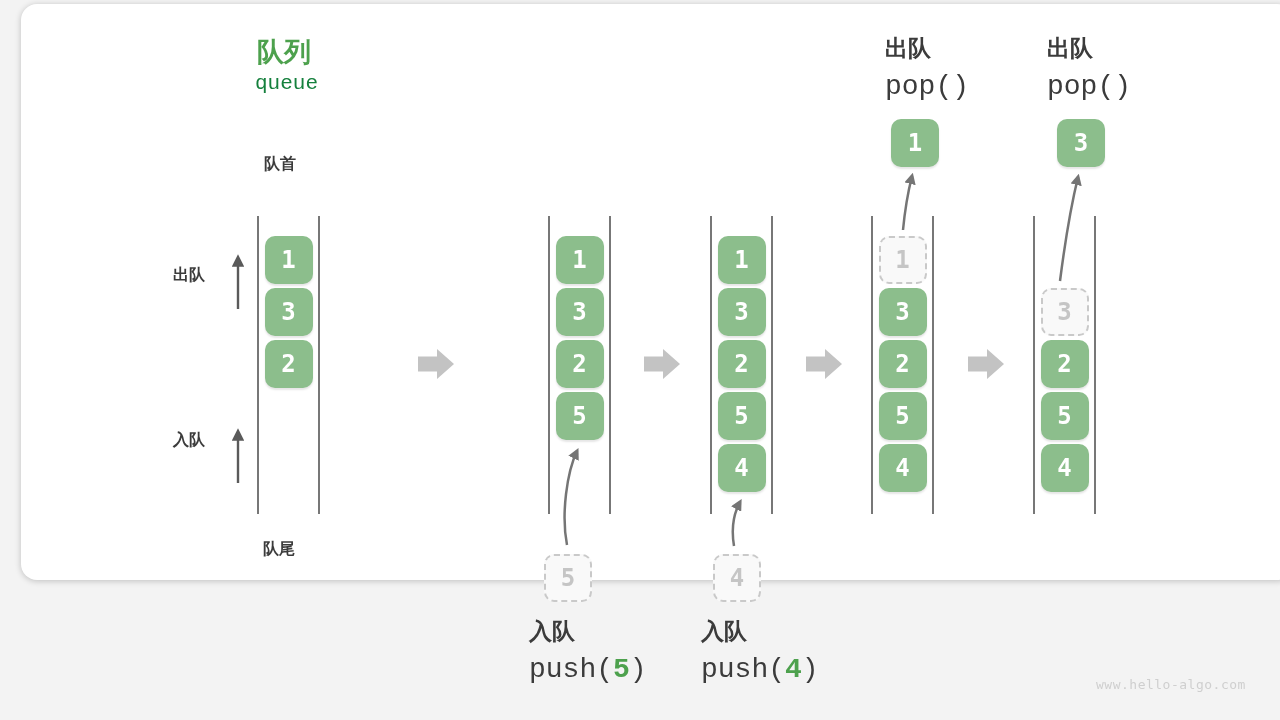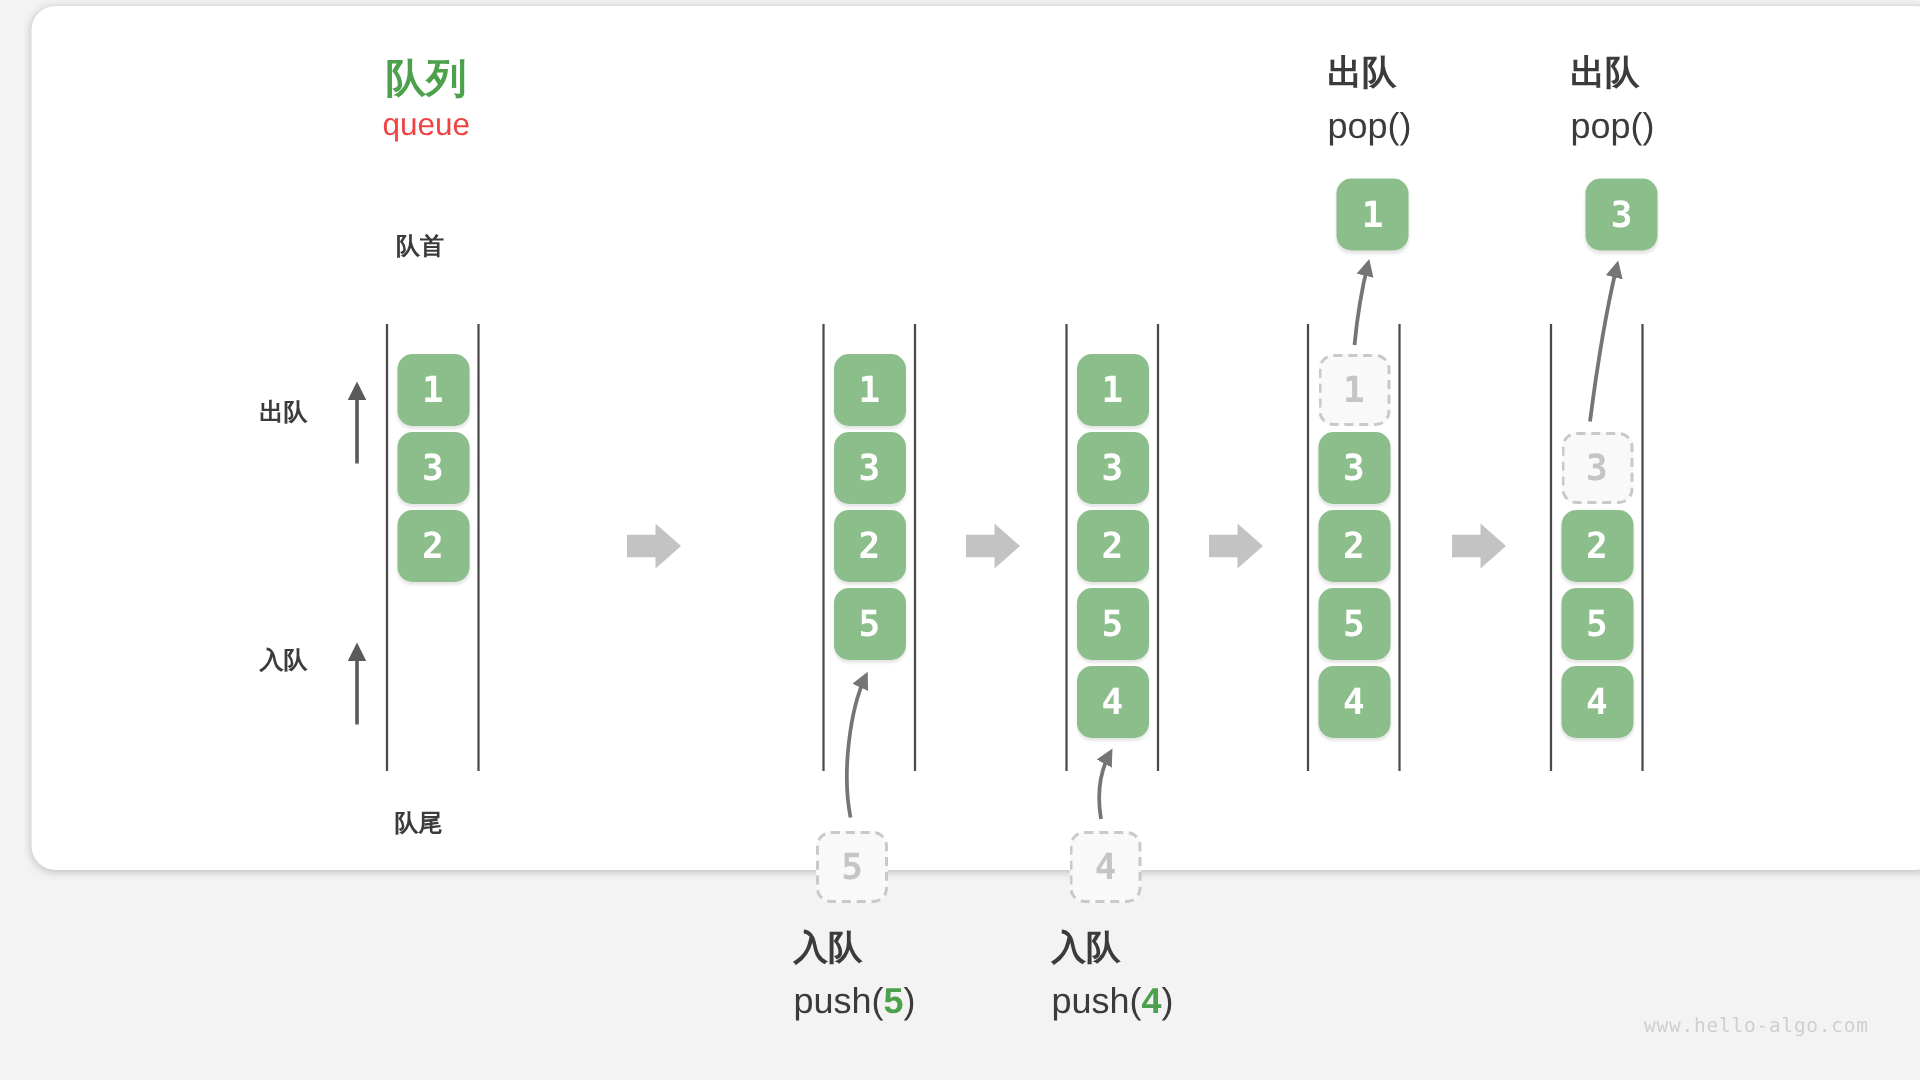--- a/index.html
+++ b/index.html
@@ -10,30 +10,30 @@
     overflow:hidden;
   }
   .card{
     position:absolute;left:4px;top:4px;width:1272px;height:576px;
     background:#ffffff;border-radius:16px;
     box-shadow:0 1px 6px rgba(0,0,0,0.22);
     margin-left:17px;
   }
   .abs{position:absolute;}
   .title-zh{left:236px;top:30px;font-size:27px;font-weight:bold;color:#4DA14D;}
-  .title-en{left:234px;top:68px;font-size:21px;color:#ef4444;
-    font-family:Liberation Sans, sans-serif;text-align:center;}
+  .title-en{left:234px;top:68px;font-size:21px;color:#15803d;
+    font-family:Liberation Mono, monospace;text-align:center;}
   .lbl{font-size:16px;font-weight:bold;color:#3b3b3b;white-space:nowrap;}
   .lbl-front{left:243px;top:150px;}
   .lbl-rear{left:242px;top:535px;}
   .lbl-sidedeq{left:152px;top:261px;}
   .lbl-sideenq{left:152px;top:426px;}
   .op{color:#3b3b3b;white-space:nowrap;}
   .op-zh{font-size:23px;font-weight:600;line-height:28px;}
-  .op-code{font-family:Liberation Sans, sans-serif;font-size:24px;margin-top:9px;}
+  .op-code{font-family:Liberation Mono, monospace;font-size:28px;margin-top:9px;}
   .op-arg{color:#4DA14D;font-weight:bold;}
   .op-deq1{left:864px;top:30px;}
   .op-deq2{left:1026px;top:30px;}
   .op-enq1{left:508px;top:613px;}
   .op-enq2{left:680px;top:613px;}
   .qbox{
     position:absolute;width:48px;height:48px;border-radius:10px;
     background:#8CBE8C;color:#ffffff;
     display:flex;align-items:center;justify-content:center;
     font-family:"DejaVu Sans Mono",monospace;font-size:24px;font-weight:bold;

